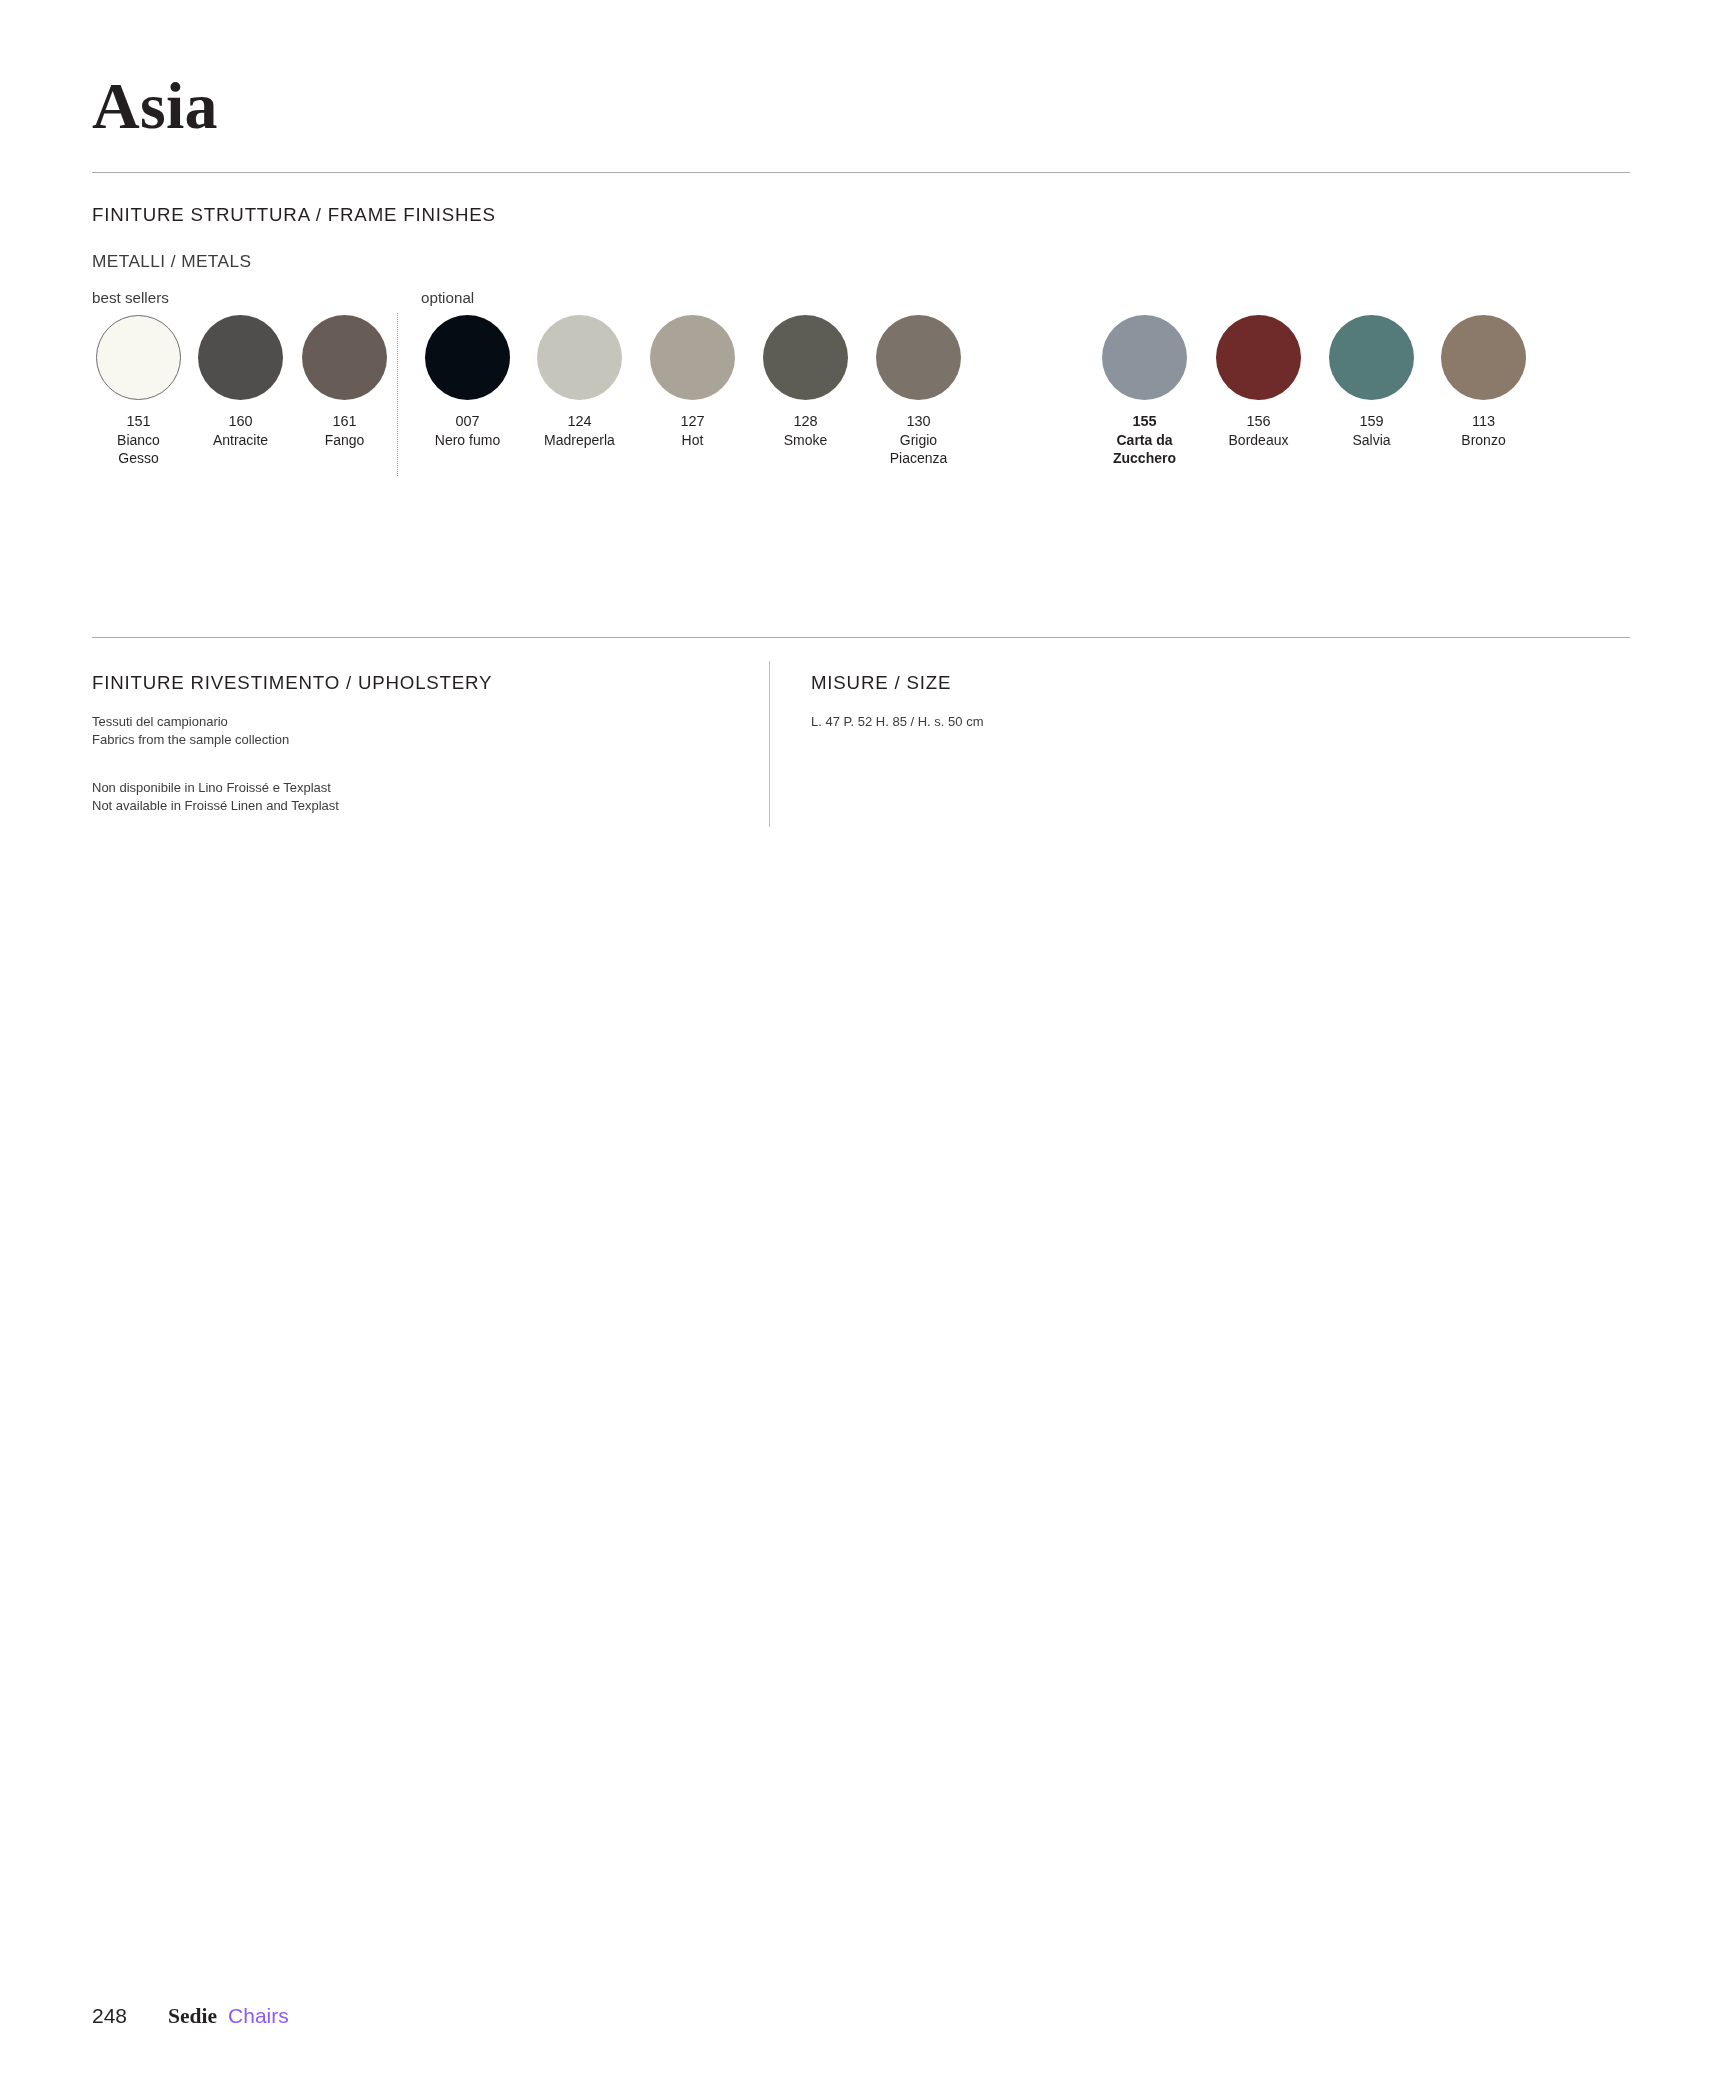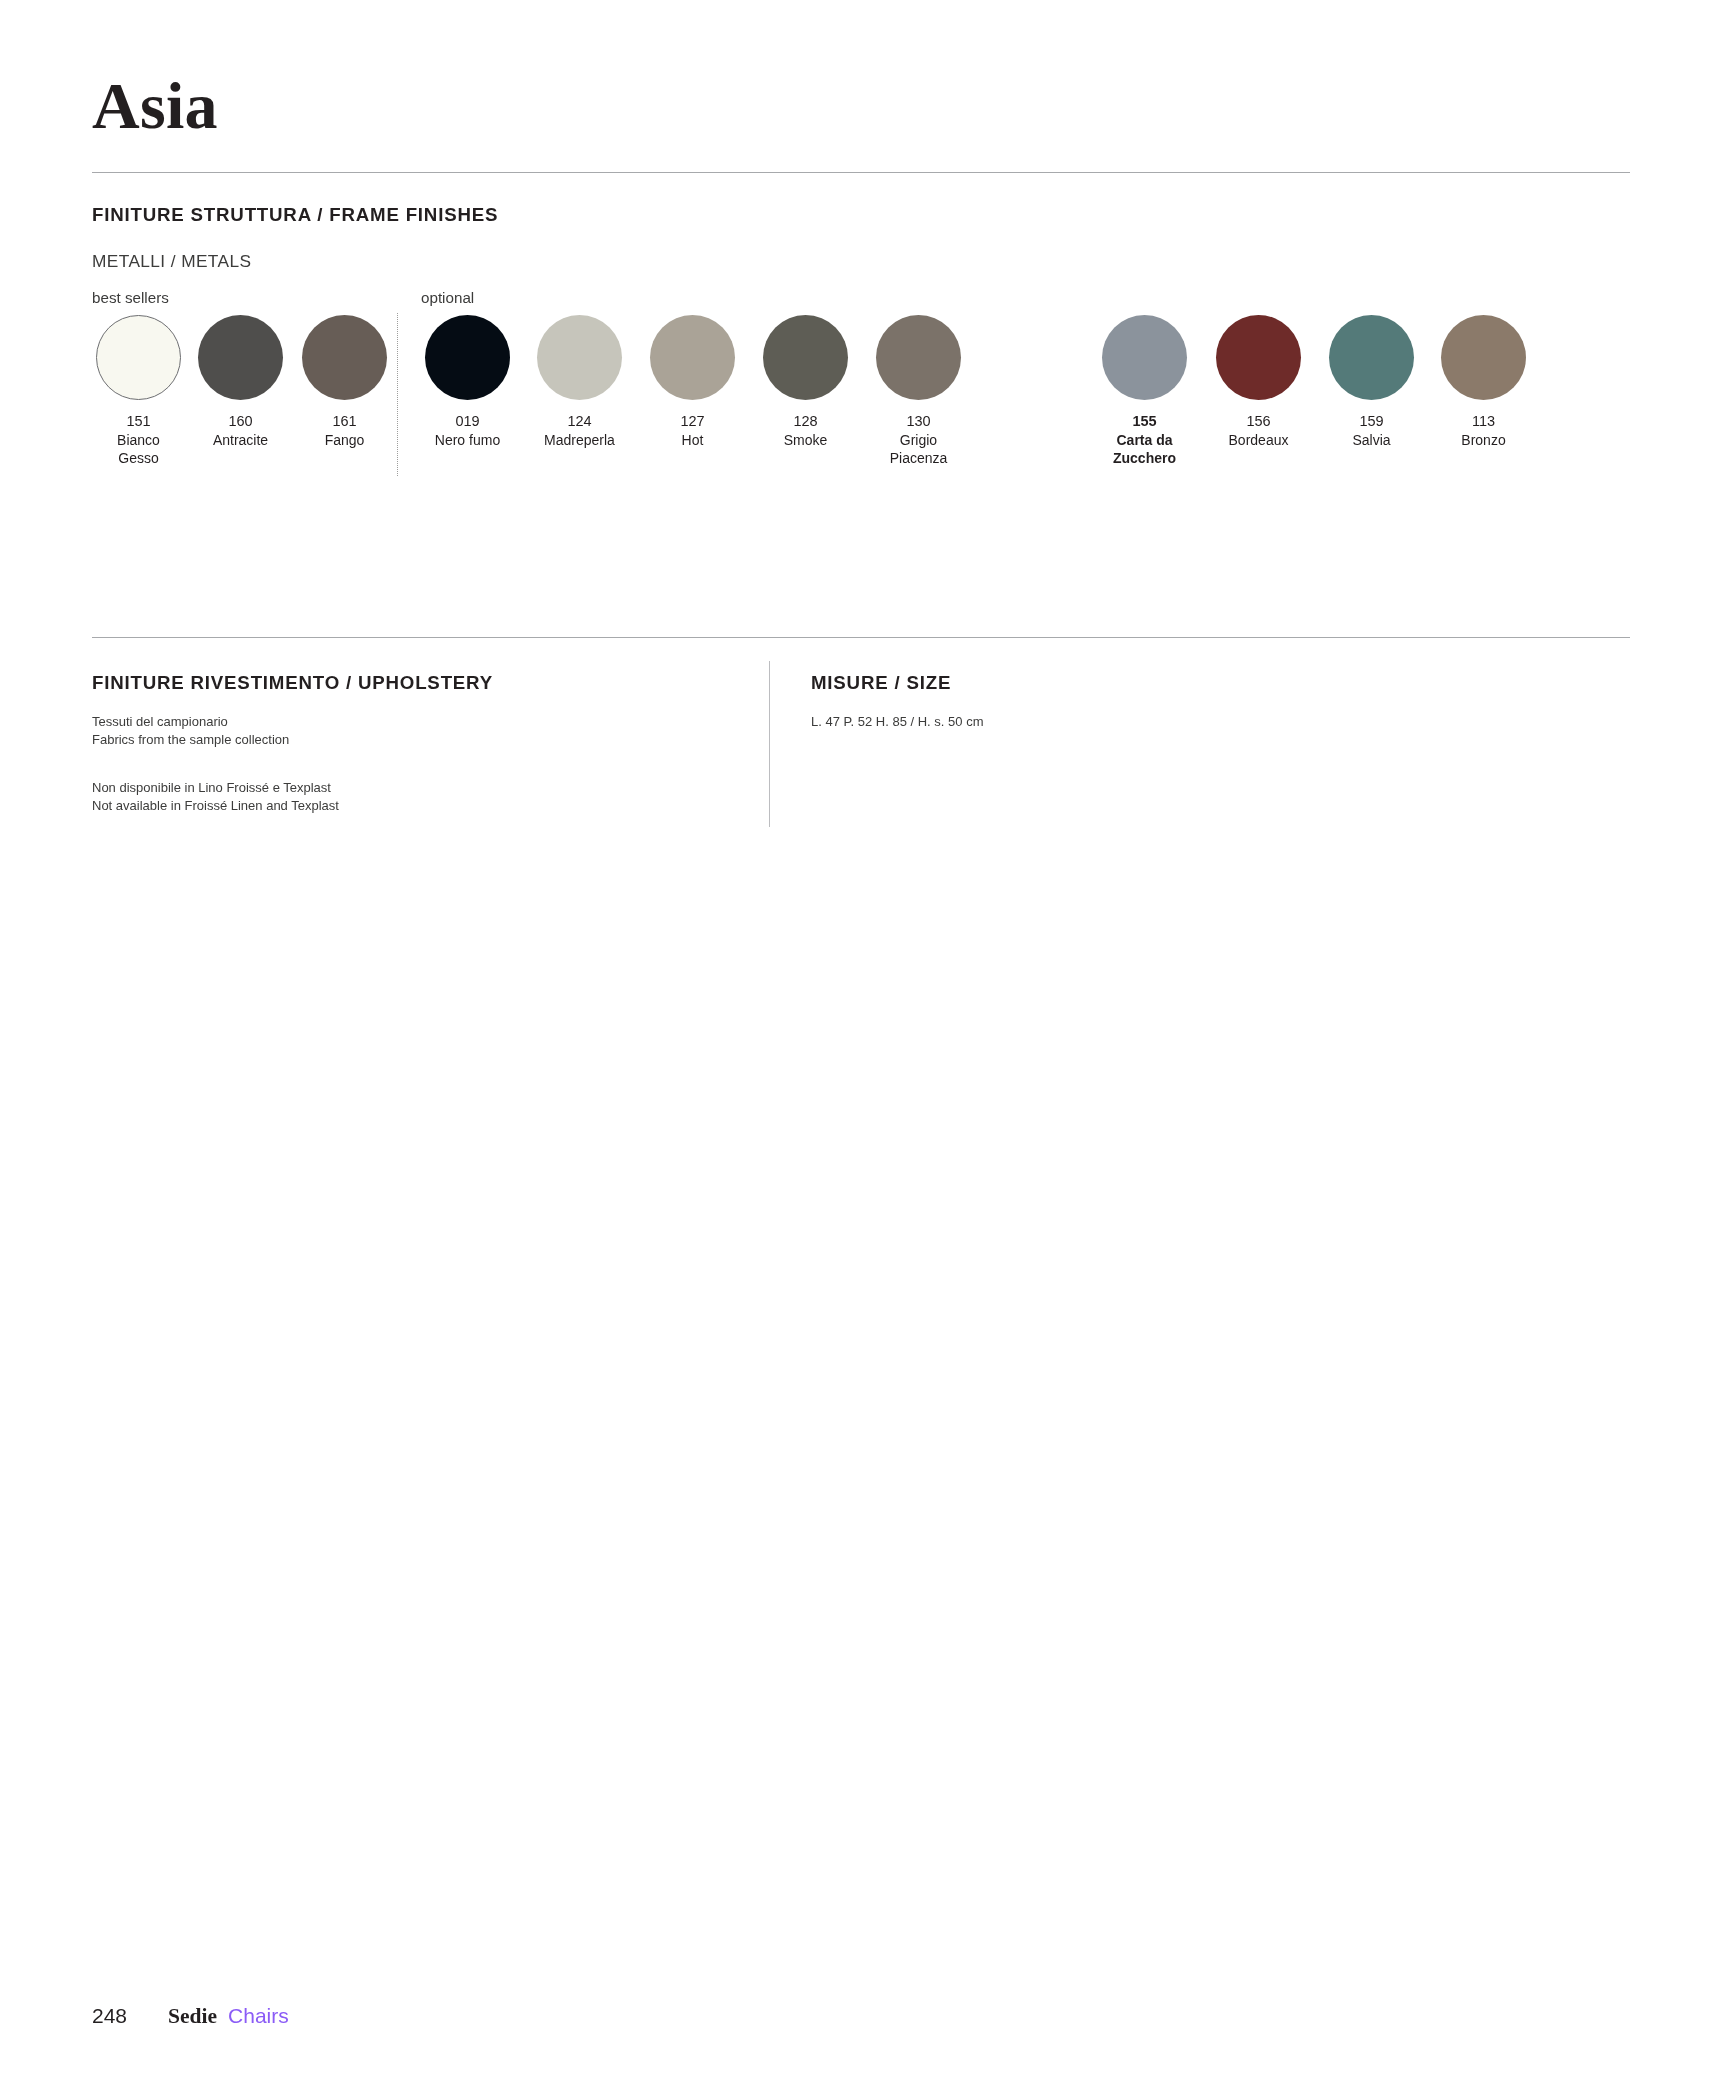--- a/index.html
+++ b/index.html
@@ -39,21 +39,21 @@
     left: 92px;
     top: 172px;
     width: 1538px;
     height: 1.4px;
     background: #a7a9ac;
   }
 
   
   .section-heading {
     position: absolute;
-    font-weight: bold;
+    font-weight: normal;
     font-size: 18.7px;
     letter-spacing: 0.8px;
     color: #231f20;
   }
 
   #frame-finishes-heading { left: 92px; top: 204px; }
 
   .sub-heading {
     position: absolute;
     left: 92px;
@@ -231,21 +231,21 @@
       </div>
       <div class="swatch" style="left: 197px;">
         <span class="dot" style="background: rgb(103, 93, 86);"></span>
         <div class="code">161</div>
         <div class="name">
           <div>Fango</div>
         </div>
       </div>
       <div class="swatch" style="left: 320px;">
         <span class="dot" style="background: rgb(5, 12, 20);"></span>
-        <div class="code">019</div>
+        <div class="code">007</div>
         <div class="name">
           <div>Nero fumo</div>
         </div>
       </div>
       <div class="swatch" style="left: 432px;">
         <span class="dot" style="background: rgb(198, 197, 187);"></span>
         <div class="code">124</div>
         <div class="name">
           <div>Madreperla</div>
         </div>

